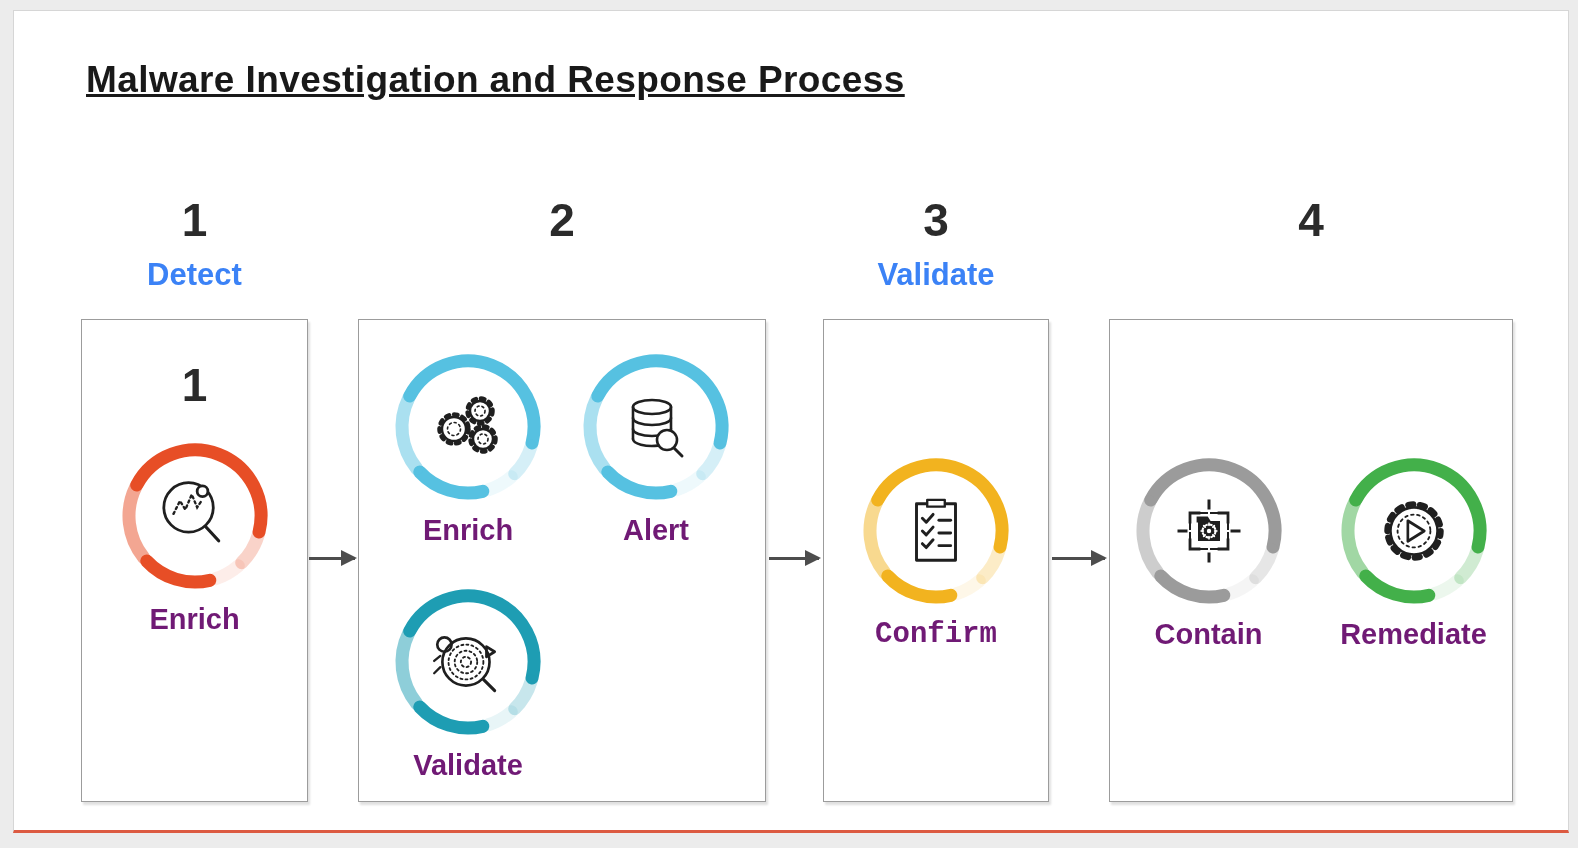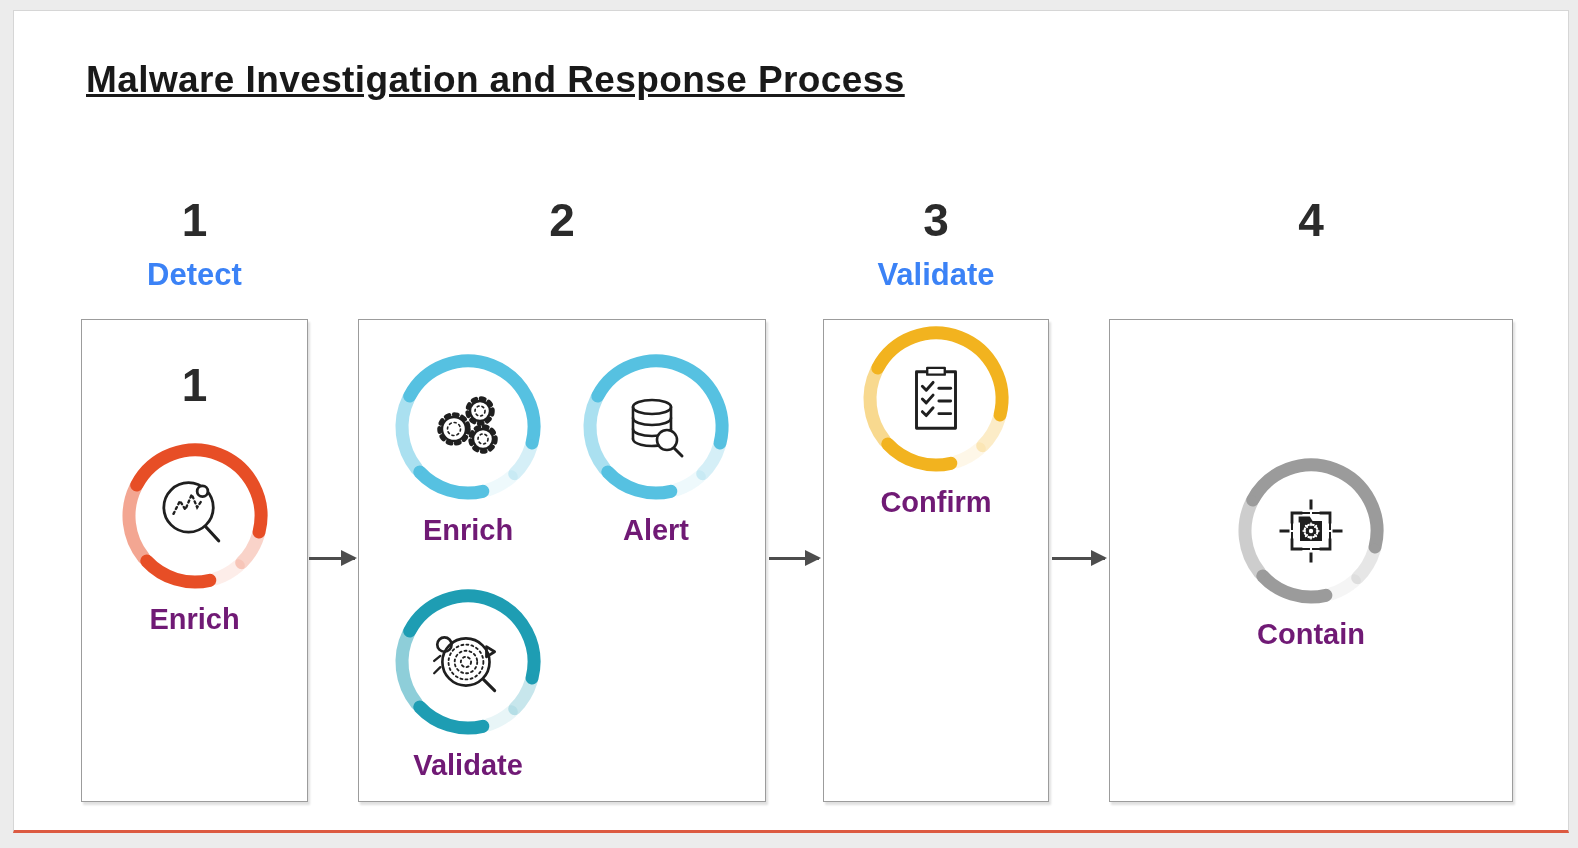--- a/index.html
+++ b/index.html
@@ -35,21 +35,21 @@
   .inner-badge{font-size:46px;font-weight:800;color:#2b2b2b;line-height:1.1;margin-bottom:26px;}
   .unit{display:flex;flex-direction:column;align-items:center;width:170px;}
   .ringwrap{
     width:158px;height:158px;position:relative;
     display:flex;align-items:center;justify-content:center;flex:none;
   }
   .ringwrap svg.ringsvg{position:absolute;left:0;top:0;width:158px;height:158px;}
   .item-label{margin-top:8px;font-size:29px;font-weight:800;color:#701a75;white-space:nowrap;}
   .grid2{display:grid;grid-template-columns:170px 170px;column-gap:18px;row-gap:36px;padding-top:28px;}
   .row2{display:flex;gap:35px;padding-top:132px;}
-  .pad-single{}
+  .pad-single{padding-top:132px;font-family:Liberation Mono, monospace;}
   .pad-detect{padding-top:40px;}
   .arrow{position:absolute;height:3px;background:#4d4d4d;}
   .arrow::after{
     content:"";position:absolute;right:-2px;top:-7px;
     border-left:16px solid #4d4d4d;border-top:8.5px solid transparent;border-bottom:8.5px solid transparent;
   }
   .icon{position:relative;z-index:2;}
 </style>
 </head>
 <body>
@@ -211,20 +211,38 @@
             <path d="M40 10v7 M40 63v7 M10 40h7 M63 40h7" stroke-width="3"></path>
             <path d="M29 30v-3h9l2 3" fill="#1f1f1f"></path>
             <rect x="29" y="30" width="22" height="20" fill="#1f1f1f" stroke="none"></rect>
             <circle cx="40" cy="40" r="6.5" stroke="#ffffff" stroke-width="2" stroke-dasharray="2.5 2.5"></circle>
             <circle cx="40" cy="40" r="2.2" fill="#ffffff" stroke="none"></circle>
             <path d="M40 32v2.5 M40 45.5v2.5 M32 40h2.5 M45.5 40h2.5 M34.5 34.5l1.8 1.8 M45.5 45.5l-1.8-1.8 M45.5 34.5l-1.8 1.8 M34.5 45.5l1.8-1.8" stroke="#ffffff" stroke-width="1.4" stroke-linecap="round"></path>
           </svg>
         </div>
         <div class="item-label">Contain</div>
       </div>
+      <div class="unit">
+        <div class="ringwrap">
+            <svg viewBox="0 0 158 158" class="ringsvg">
+              <path d="M 20.73 48.01 A 66 66 0 0 1 143.04 94.97" stroke="#43B04A" stroke-width="13" fill="none" stroke-linecap="round" opacity="1"></path>
+              <path d="M 142.12 98.30 A 66 66 0 0 1 125.67 125.67" stroke="#43B04A" stroke-width="13" fill="none" stroke-linecap="round" opacity="0.25"></path>
+              <path d="M 122.30 128.81 A 66 66 0 0 1 99.40 141.77" stroke="#43B04A" stroke-width="13" fill="none" stroke-linecap="round" opacity="0.1"></path>
+              <path d="M 93.85 143.31 A 66 66 0 0 1 30.73 124.01" stroke="#43B04A" stroke-width="13" fill="none" stroke-linecap="round" opacity="1"></path>
+              <path d="M 27.71 120.54 A 66 66 0 0 1 19.68 50.07" stroke="#43B04A" stroke-width="13" fill="none" stroke-linecap="round" opacity="0.5"></path>
+            </svg>
+          <svg class="icon" width="82" height="82" viewBox="0 0 80 80" fill="none" stroke="#1f1f1f" stroke-width="2.6" stroke-linecap="round" stroke-linejoin="round">
+            <circle cx="40" cy="40" r="23"></circle>
+            <circle cx="40" cy="40" r="26" stroke-width="6" stroke-dasharray="5 6.6"></circle>
+            <circle cx="40" cy="40" r="16" stroke-width="1.8" stroke-dasharray="2.5 3.5"></circle>
+            <path d="M34 30l16 10-16 10Z"></path>
+          </svg>
+        </div>
+        <div class="item-label">Remediate</div>
+      </div>
     </div>
   </div>
 
   <div class="arrow" style="left:295px;top:546px;width:46px;"></div>
   <div class="arrow" style="left:755px;top:546px;width:50px;"></div>
   <div class="arrow" style="left:1038px;top:546px;width:53px;"></div>
 
 </div>
 
 </body></html>

